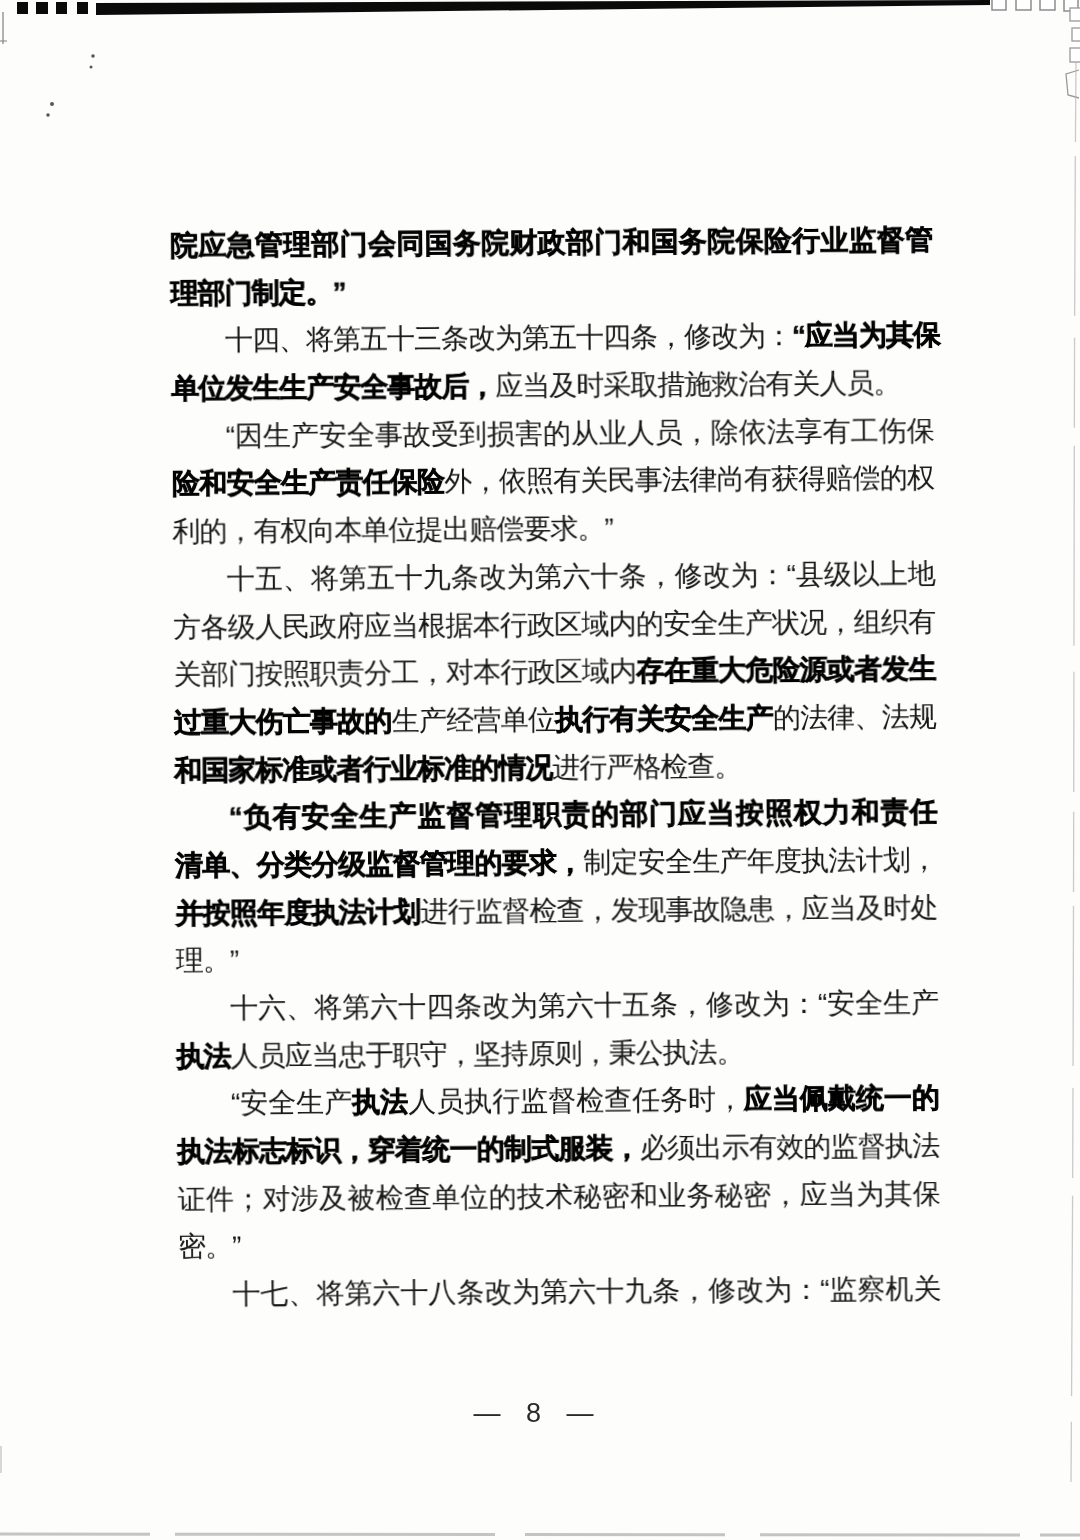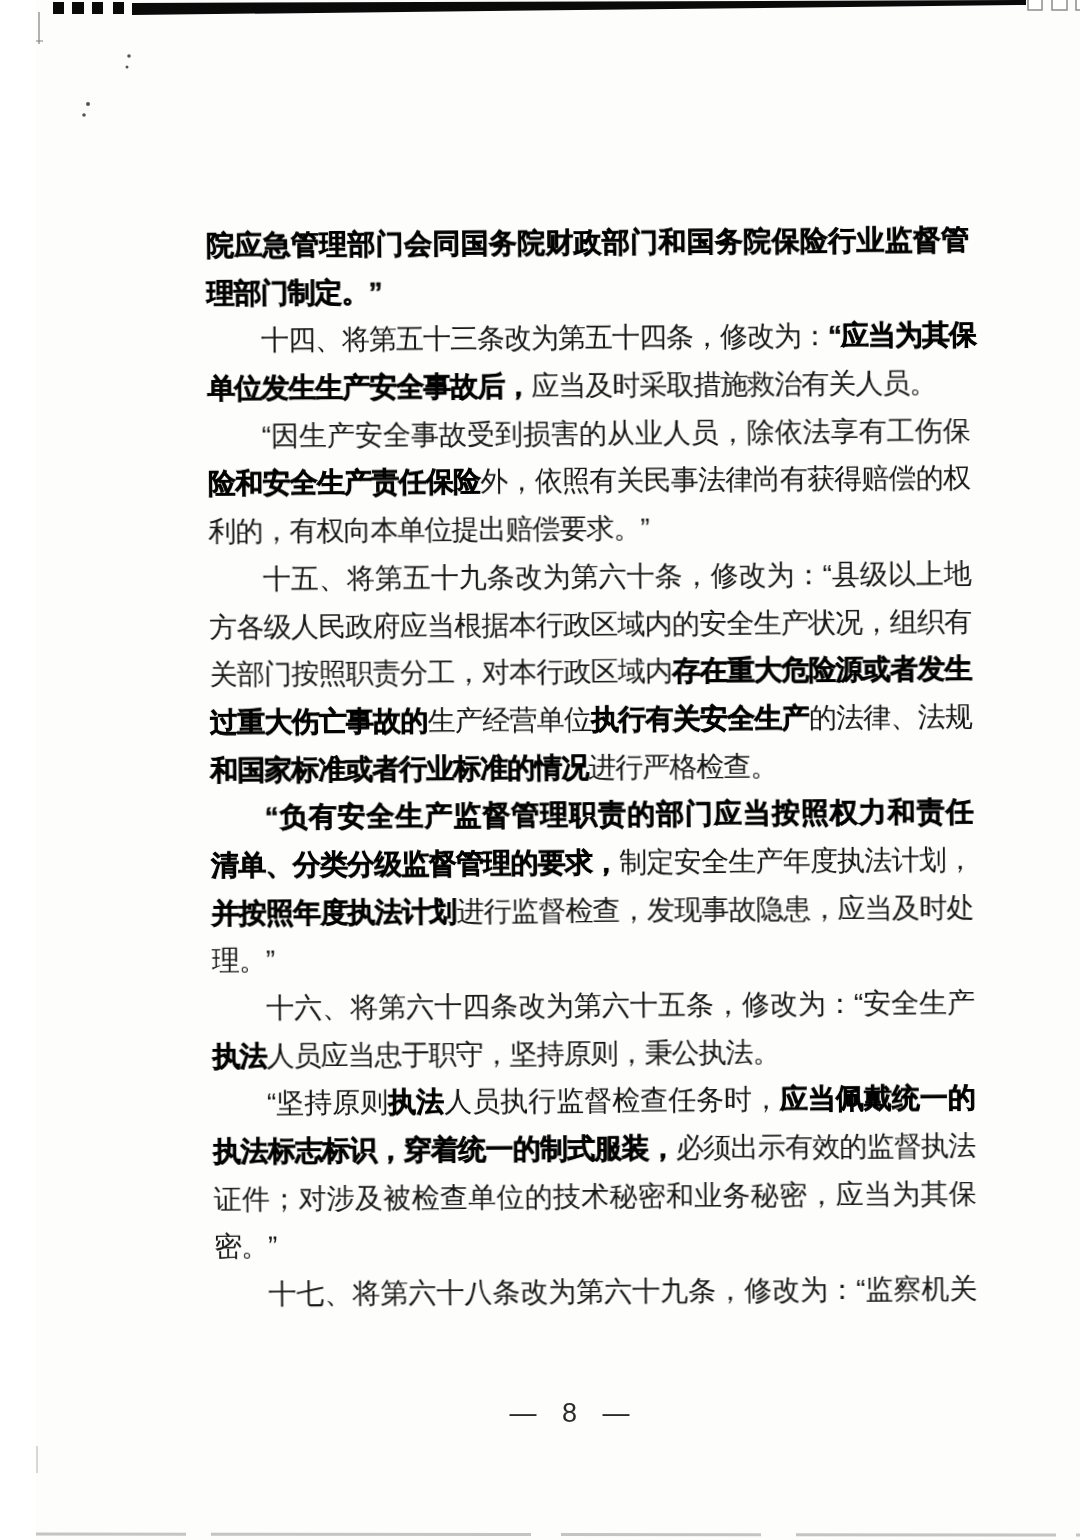--- a/index.html
+++ b/index.html
@@ -6,21 +6,20 @@
   body{
     width:1080px;height:1540px;
     background:#ffffff;
     font-family:"Liberation Sans", sans-serif;
     position:relative;
   }
   .page{
     position:absolute;inset:0;
     background:#fdfdfc;
     overflow:hidden;
-    margin-left:36px;
   }
   .deco{
     position:absolute;left:0;top:0;width:1080px;height:1540px;
     pointer-events:none;
   }
   .content{
     position:absolute;
     left:170px;top:219px;width:762px;
     color:#171717;
     transform:rotate(-0.45deg);
@@ -113,21 +112,21 @@
         <div class="line fill"><span>方各级人民政府应当根据本行政区域内的安全生产状况，组织有</span></div>
         <div class="line fill"><span>关部门按照职责分工，对本行政区域内</span><span class="b">存在重大危险源或者发生</span></div>
         <div class="line fill"><span class="b">过重大伤亡事故的</span><span>生产经营单位</span><span class="b">执行有关安全生产</span><span>的法律、法规</span></div>
         <div class="line end"><span class="b">和国家标准或者行业标准的情况</span><span>进行严格检查。</span></div>
         <div class="line fill" style="padding-left: 54px;"><span class="b">“负有安全生产监督管理职责的部门应当按照权力和责任</span></div>
         <div class="line fill"><span class="b">清单、分类分级监督管理的要求，</span><span>制定安全生产年度执法计划，</span></div>
         <div class="line fill"><span class="b">并按照年度执法计划</span><span>进行监督检查，发现事故隐患，应当及时处</span></div>
         <div class="line end"><span>理。”</span></div>
         <div class="line fill" style="padding-left: 54px;"><span>十六、将第六十四条改为第六十五条，修改为：“安全生产</span></div>
         <div class="line end"><span class="b">执法</span><span>人员应当忠于职守，坚持原则，秉公执法。</span></div>
-        <div class="line fill" style="padding-left: 54px;"><span>“坚持原则</span><span class="b">执法</span><span>人员执行监督检查任务时，</span><span class="b">应当佩戴统一的</span></div>
+        <div class="line fill" style="padding-left: 54px;"><span>“安全生产</span><span class="b">执法</span><span>人员执行监督检查任务时，</span><span class="b">应当佩戴统一的</span></div>
         <div class="line fill"><span class="b">执法标志标识，穿着统一的制式服装，</span><span>必须出示有效的监督执法</span></div>
         <div class="line fill"><span>证件；对涉及被检查单位的技术秘密和业务秘密，应当为其保</span></div>
         <div class="line end"><span>密。”</span></div>
         <div class="line fill" style="padding-left: 54px;"><span>十七、将第六十八条改为第六十九条，修改为：“监察机关</span></div>
       </div>
   </div>
 
   <div class="page-number">— 8 —</div>
 
 </div>

